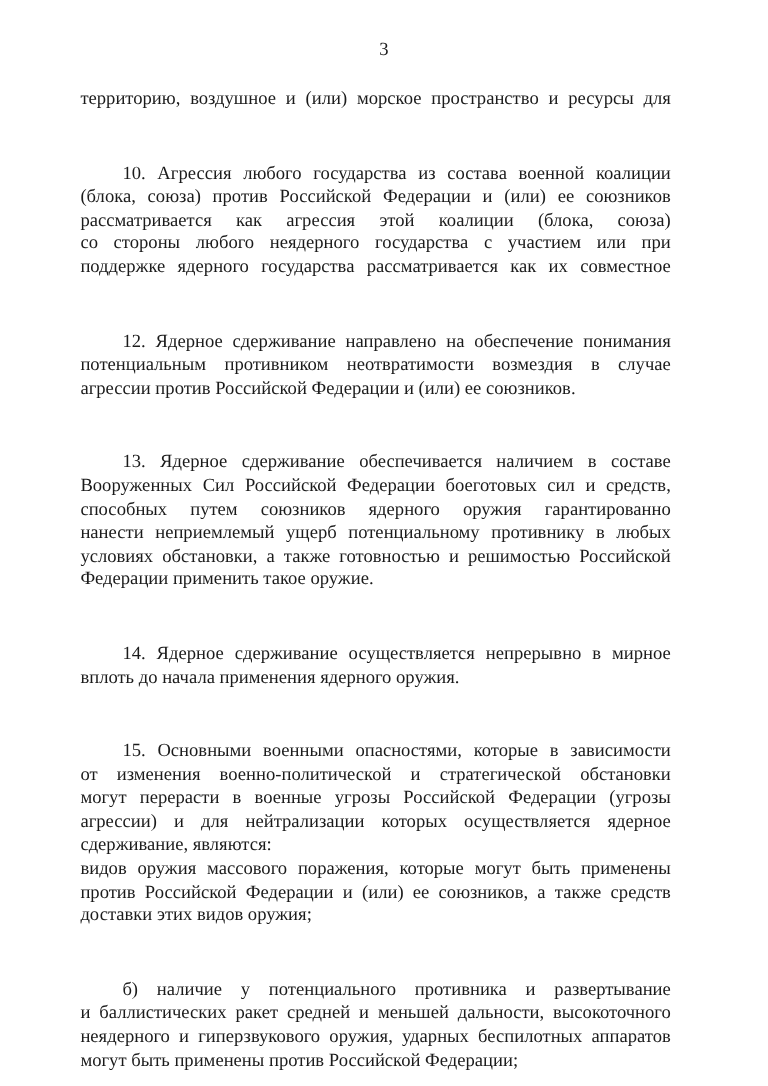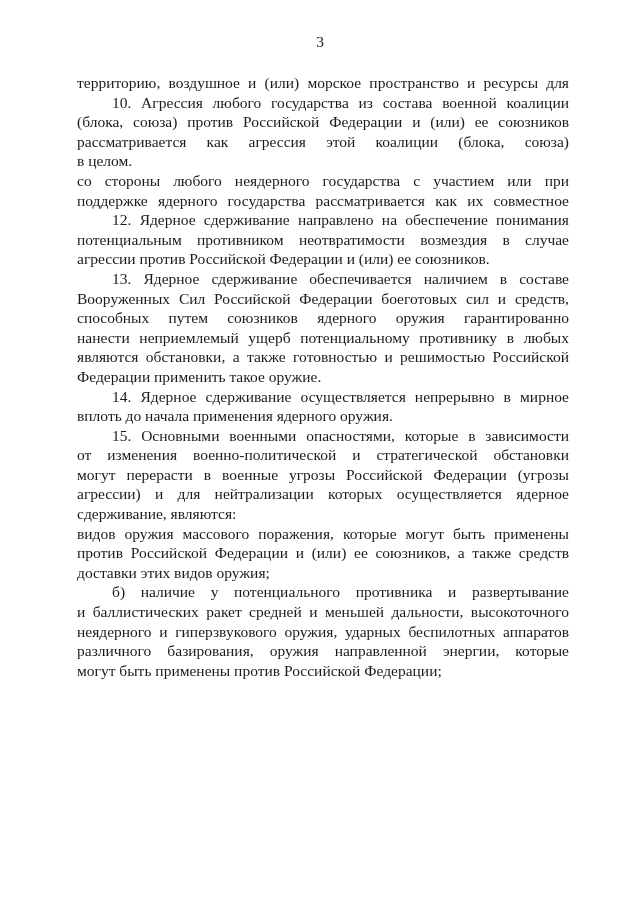--- a/index.html
+++ b/index.html
@@ -23,66 +23,65 @@
     top: 32px;
     left: 0;
     width: 640px;
     text-align: center;
     font-size: 15.5px;
     line-height: 19.6px;
   }
   .doc-body {
     position: absolute;
     top: 73px;
-    left: 77px;
+    left: 67px;
     width: 492px;
     font-size: 15.5px;
   }
   .paragraph { margin: 0; padding: 0; }
   .line {
     height: 19.6px;
     line-height: 19.6px;
     text-align: justify;
     text-align-last: justify;
     white-space: normal;
     overflow: visible;
   }
   .line.last { text-align-last: left; }
-  .line.indent { text-indent: 35px; }
+  .line.indent { text-indent: 35px; margin-top: 42px; }
 </style>
 </head>
 <body>
 
 <div class="doc-page">
   <div class="page-number">3</div>
   <div class="doc-body">
       <div class="paragraph">
         <div class="line">территорию, воздушное и (или) морское пространство и ресурсы для</div>
       </div>
       <div class="paragraph">
         <div class="line indent">10. Агрессия любого государства из состава военной коалиции</div>
         <div class="line">(блока, союза) против Российской Федерации и (или) ее союзников</div>
         <div class="line">рассматривается как агрессия этой коалиции (блока, союза)</div>
-        <div class="line last">в целом.</div>
       </div>
       <div class="paragraph">
         <div class="line">со стороны любого неядерного государства с участием или при</div>
         <div class="line">поддержке ядерного государства рассматривается как их совместное</div>
       </div>
       <div class="paragraph">
         <div class="line indent">12. Ядерное сдерживание направлено на обеспечение понимания</div>
         <div class="line">потенциальным противником неотвратимости возмездия в случае</div>
         <div class="line last">агрессии против Российской Федерации и (или) ее союзников.</div>
       </div>
       <div class="paragraph">
         <div class="line indent">13. Ядерное сдерживание обеспечивается наличием в составе</div>
         <div class="line">Вооруженных Сил Российской Федерации боеготовых сил и средств,</div>
         <div class="line">способных путем союзников ядерного оружия гарантированно</div>
         <div class="line">нанести неприемлемый ущерб потенциальному противнику в любых</div>
-        <div class="line">являются обстановки, а также готовностью и решимостью Российской</div>
+        <div class="line">условиях обстановки, а также готовностью и решимостью Российской</div>
         <div class="line last">Федерации применить такое оружие.</div>
       </div>
       <div class="paragraph">
         <div class="line indent">14. Ядерное сдерживание осуществляется непрерывно в мирное</div>
         <div class="line last">вплоть до начала применения ядерного оружия.</div>
       </div>
       <div class="paragraph">
         <div class="line indent">15. Основными военными опасностями, которые в зависимости</div>
         <div class="line">от изменения военно-политической и стратегической обстановки</div>
         <div class="line">могут перерасти в военные угрозы Российской Федерации (угрозы</div>
@@ -91,17 +90,16 @@
       </div>
       <div class="paragraph">
         <div class="line">видов оружия массового поражения, которые могут быть применены</div>
         <div class="line">против Российской Федерации и (или) ее союзников, а также средств</div>
         <div class="line last">доставки этих видов оружия;</div>
       </div>
       <div class="paragraph">
         <div class="line indent">б) наличие у потенциального противника и развертывание</div>
         <div class="line">и баллистических ракет средней и меньшей дальности, высокоточного</div>
         <div class="line">неядерного и гиперзвукового оружия, ударных беспилотных аппаратов</div>
-        <div class="line">различного базирования, оружия направленной энергии, которые</div>
         <div class="line last">могут быть применены против Российской Федерации;</div>
       </div>
     </div>
 </div>
 
 </body></html>

